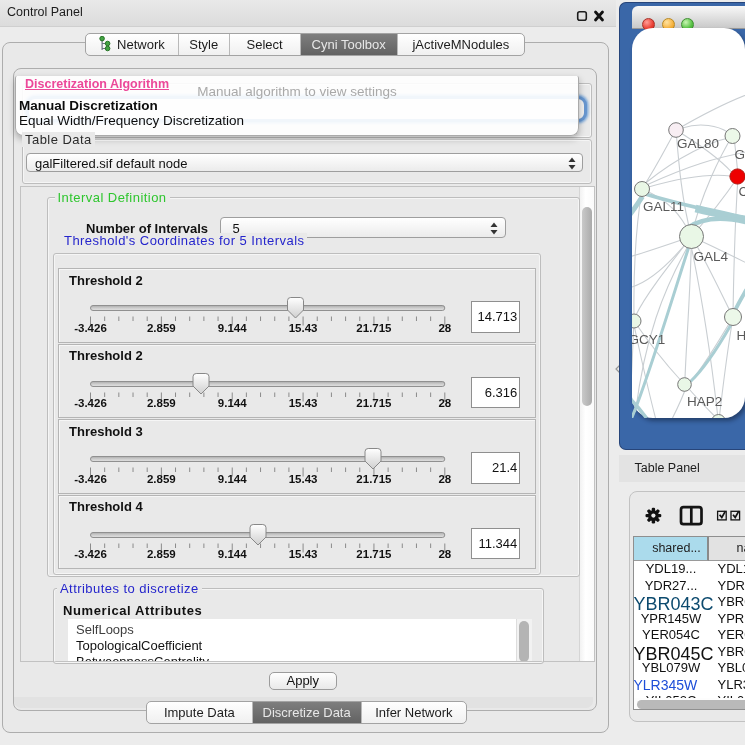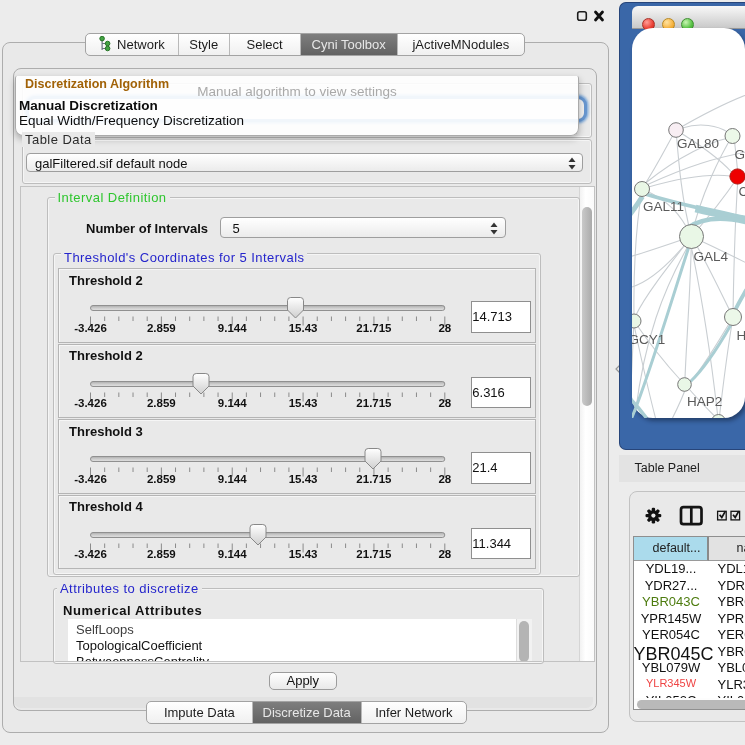--- a/index.html
+++ b/index.html
@@ -20,38 +20,41 @@
   #bottabs{left:146px;top:701px;width:321px;}
   
   .group{border:1px solid #bdbdbd;border-radius:3px;box-shadow:inset 0 0 0 1px rgba(255,255,255,.55);}
   .gtitle{position:absolute;font-size:13px;letter-spacing:0.45px;background:#e9e9e9;padding:0 3px;white-space:nowrap;}
   
   .combo{background:linear-gradient(#ffffff,#ebebeb);border:1px solid #9e9e9e;border-radius:4px;box-sizing:border-box;}
   .combo .ct{position:absolute;left:8px;font-size:13px;color:#111;}
   
   .tbox{left:58px;width:476px;height:72.5px;border:1px solid #b5b5b5;background:#e9e9e9;box-shadow:inset 1px 1px 0 rgba(255,255,255,.6);}
   .tlabel{position:absolute;left:10px;top:3.5px;font-size:13px;font-weight:bold;color:#111;}
-  .tfield{position:absolute;left:412.3px;top:32px;width:60px;height:31.5px;background:#fff;border:1px solid #8f8f8f;box-sizing:border-box;font-size:13px;color:#111;line-height:30px;padding-right:12px;}
+  .tfield{position:absolute;left:412.3px;top:32px;width:49px;height:31.5px;background:#fff;border:1px solid #8f8f8f;box-sizing:border-box;font-size:13px;color:#111;text-align:right;line-height:30px;padding-right:2px;}
   .slabels{position:absolute;top:52.6px;left:0;width:476px;font-size:11.5px;font-weight:bold;color:#111;}
   .slabels span{position:absolute;transform:translateX(-50%);white-space:nowrap;}
   
   #popup{left:15px;top:76px;width:562px;height:58.5px;background:rgba(255,255,255,0.91);border:1px solid #aaa;border-top:none;border-radius:2px 2px 8px 8px;box-shadow:0 3px 7px rgba(0,0,0,0.28);}
   #popup .abs{margin-top:2.5px;}
   
   #netframe{left:619px;top:1.5px;width:126px;height:448.5px;background:#3a67a8;border:1.5px solid #27457a;border-right:none;border-radius:7px 0 0 7px;box-sizing:border-box;}
   #nettitle{left:631.5px;top:6px;width:113.5px;height:21.5px;background:linear-gradient(#f8f8f8 0%,#e3e3e3 45%,#c9c9c9 100%);border-radius:6px 0 0 0;border-bottom:1px solid #979797;}
   .tl{position:absolute;top:11.5px;width:11px;height:11px;border-radius:50%;}
   #netcanvas{left:631.5px;top:28px;width:113.5px;height:390px;background:#fff;box-shadow:2px 3px 4px rgba(10,20,40,0.45);border-radius:21px;}
   #tphead{left:619px;top:454.5px;width:126px;height:27px;background:#e3e3e3;}
   #tablewin{left:628.5px;top:491px;width:126px;height:231px;background:#e9e9e9;border:1px solid #c2c2c2;border-radius:8px 0 0 8px;box-sizing:border-box;}
 </style>
 </head>
 <body>
 <div id="stage">
 
+  <div class="abs" id="titlebar">
+      <div class="t">Control Panel</div>
+    </div>
   <svg class="abs" style="left:576px;top:9.5px;" width="32" height="13" viewBox="0 0 32 13">
     <rect x="1.7" y="1.7" width="8.6" height="8.6" rx="2" fill="none" stroke="#1d1d1d" stroke-width="1.6"></rect>
     <path d="M19.5,2 L26.5,10 M26.5,2 L19.5,10" stroke="#111" stroke-width="2.8" stroke-linecap="round"></path>
   </svg>
 
   <div class="abs" id="outerpanel"></div>
   <div class="abs" id="innerpanel"></div>
 
   <div class="abs tabbar" id="toptabs">
     <div class="seg" style="width:93px;">
@@ -64,21 +67,21 @@
     <div class="seg" style="width:51px;">Style</div>
     <div class="seg" style="width:71px;">Select</div>
     <div class="seg sel" style="width:97.5px;">Cyni Toolbox</div>
     <div class="seg" style="width:126.5px;">jActiveMNodules</div>
   </div>
 
   <div class="abs group" style="left:22px;top:83px;width:568px;height:53px;"></div>
   <div class="abs" style="left:26px;top:96px;width:561px;height:26px;border:3.5px solid rgba(88,140,203,0.9);border-radius:9px;background:#f0f0f0;box-shadow:0 0 2.5px 1.5px rgba(92,150,214,0.75);box-sizing:border-box;"></div>
 
   <div class="abs" id="popup">
-    <div class="abs" style="left:9px;top:-2px;font-size:12.5px;font-weight:bold;color:#a16207;">Discretization Algorithm</div>
+    <div class="abs" style="left:9px;top:-2px;font-size:12.5px;font-weight:bold;color:#ec4899;text-decoration:underline;">Discretization Algorithm</div>
     <div class="abs" style="left:0;top:5px;width:562px;text-align:center;font-size:13.5px;color:#a9a9a9;">Manual algorithm to view settings</div>
     <div class="abs" style="left:3px;top:19.5px;font-size:13.5px;font-weight:bold;color:#0c0c0c;">Manual Discretization</div>
     <div class="abs" style="left:3px;top:34px;font-size:13.5px;color:#0c0c0c;">Equal Width/Frequency Discretization</div>
   </div>
 
   <div class="abs group" style="left:22px;top:139px;width:568px;height:43px;"></div>
   <div class="abs gtitle" style="left:22px;top:132px;color:#2b2b2b;">Table Data</div>
   <div class="abs combo" style="left:26px;top:152.5px;width:557px;height:19px;">
     <div class="ct" style="top:2px;">galFiltered.sif default node</div>
     <svg class="abs" style="right:4px;top:2px;" width="12" height="15" viewBox="0 0 12 15">
@@ -96,21 +99,21 @@
   <div class="abs" style="left:86px;top:220.5px;font-size:13px;font-weight:bold;color:#111;">Number of Intervals</div>
   <div class="abs combo" style="left:219.5px;top:216.5px;width:286.5px;height:21px;">
     <div class="ct" style="left:12px;top:3px;">5</div>
     <svg class="abs" style="right:5px;top:3px;" width="12" height="15" viewBox="0 0 12 15">
       <path d="M6,1.5 L9.5,6 H2.5 Z" fill="#333"></path>
         <path d="M6,13.5 L2.5,9 H9.5 Z" fill="#333"></path>
     </svg>
   </div>
 
   <div class="abs group" style="left:52.5px;top:252.5px;width:486.5px;height:320px;"></div>
-  <div class="abs gtitle" style="left:61px;top:250px;color:#2525cc;">Threshold's Coordinates for 5 Intervals</div>
+  <div class="abs gtitle" style="left:61px;top:233px;color:#2525cc;">Threshold's Coordinates for 5 Intervals</div>
 
   <div id="tholder">
       <div class="abs tbox" style="top: 268px;">
         <div class="tlabel">Threshold 2</div>
         <svg style="position:absolute;left:0;top:24px;" width="476" height="34" viewBox="0 0 476 34">
           <rect x="31.5" y="12.5" width="354.3" height="5" rx="2.5" fill="url(#trk1)" stroke="#909090" stroke-width="1"></rect>
           <line x1="31.50" y1="23.5" x2="31.50" y2="32.5" stroke="#8b8b8b" stroke-width="1"></line>
           <line x1="45.67" y1="23.5" x2="45.67" y2="28" stroke="#8b8b8b" stroke-width="1"></line>
           <line x1="59.84" y1="23.5" x2="59.84" y2="28" stroke="#8b8b8b" stroke-width="1"></line>
           <line x1="74.02" y1="23.5" x2="74.02" y2="28" stroke="#8b8b8b" stroke-width="1"></line>
@@ -443,38 +446,38 @@
         <rect x="73.6" y="6.3" width="8.6" height="8.6"></rect>
         <rect x="87" y="6.3" width="8.6" height="8.6"></rect>
       </g>
       <g stroke="#141414" stroke-width="1.7" fill="none">
         <path d="M75.6,9.8 l2.2,2.6 l3.6,-6.3"></path>
         <path d="M89,9.8 l2.2,2.6 l3.6,-6.3"></path>
       </g>
     </svg>
 
     <div style="position:absolute;left:3px;top:44px;width:123px;height:174px;background:#fff;border:1px solid #8f8f8f;border-right:none;box-sizing:border-box;overflow:hidden;">
-      <div style="position:absolute;left:0;top:0;width:75px;height:23.5px;background:#abdbec;border-right:2px solid #8a8a8a;border-bottom:1px solid #9a9a9a;box-sizing:border-box;text-align:center;text-indent:13px;font-size:12.5px;color:#222;line-height:23px;">default...</div>
+      <div style="position:absolute;left:0;top:0;width:75px;height:23.5px;background:#abdbec;border-right:2px solid #8a8a8a;border-bottom:1px solid #9a9a9a;box-sizing:border-box;text-align:center;text-indent:13px;font-size:12.5px;color:#222;line-height:23px;">shared...</div>
       <div style="position:absolute;left:75px;top:0;width:60px;height:23.5px;background:#e2e2e2;border-bottom:1px solid #9a9a9a;box-sizing:border-box;font-size:12.5px;color:#222;line-height:23px;padding-left:28px;">na</div>
       <div id="trows">
           <div style="position:absolute;left:0;top:24px;width:75px;text-align:center;font-size:13px;color:#111;">YDL19...</div>
           <div style="position:absolute;left:84px;top:24px;font-size:13px;color:#111;white-space:nowrap;">YDL1</div>
           <div style="position:absolute;left:0;top:40.5px;width:75px;text-align:center;font-size:13px;color:#111;">YDR27...</div>
           <div style="position:absolute;left:84px;top:40.5px;font-size:13px;color:#111;white-space:nowrap;">YDR2</div>
-          <div style="position:absolute;left:0;top:57px;width:75px;text-align:center;font-size:13px;color:#4d7c0f;">YBR043C</div>
+          <div style="position:absolute;left:0;top:57px;width:75px;text-align:center;font-size:18px;color:#0c4a6e;">YBR043C</div>
           <div style="position:absolute;left:84px;top:57px;font-size:13px;color:#111;white-space:nowrap;">YBR0</div>
           <div style="position:absolute;left:0;top:73.5px;width:75px;text-align:center;font-size:13px;color:#111;">YPR145W</div>
           <div style="position:absolute;left:84px;top:73.5px;font-size:13px;color:#111;white-space:nowrap;">YPR1</div>
           <div style="position:absolute;left:0;top:90px;width:75px;text-align:center;font-size:13px;color:#111;">YER054C</div>
           <div style="position:absolute;left:84px;top:90px;font-size:13px;color:#111;white-space:nowrap;">YER0</div>
           <div style="position:absolute;left:0;top:106.5px;width:75px;text-align:center;font-size:18px;color:#111;">YBR045C</div>
           <div style="position:absolute;left:84px;top:106.5px;font-size:13px;color:#111;white-space:nowrap;">YBR0</div>
           <div style="position:absolute;left:0;top:123px;width:75px;text-align:center;font-size:13px;color:#111;">YBL079W</div>
           <div style="position:absolute;left:84px;top:123px;font-size:13px;color:#111;white-space:nowrap;">YBL0</div>
-          <div style="position:absolute;left:0;top:139.5px;width:75px;text-align:center;font-size:11px;color:#ef4444;">YLR345W</div>
+          <div style="position:absolute;left:0;top:139.5px;width:75px;font-size:14px;color:#1d4ed8;">YLR345W</div>
           <div style="position:absolute;left:84px;top:139.5px;font-size:13px;color:#111;white-space:nowrap;">YLR3</div>
           <div style="position:absolute;left:0;top:156px;width:75px;text-align:center;font-size:13px;color:#111;">YIL052C</div>
           <div style="position:absolute;left:84px;top:156px;font-size:13px;color:#111;white-space:nowrap;">YIL0</div>
         </div>
       <div style="position:absolute;left:0px;top:161px;width:123px;height:13px;background:#fdfdfd;"></div>
       <div style="position:absolute;left:3px;top:162.5px;width:118px;height:9.5px;background:#b9b9b9;border-radius:4.7px;"></div>
     </div>
   </div>
 
 </div>

